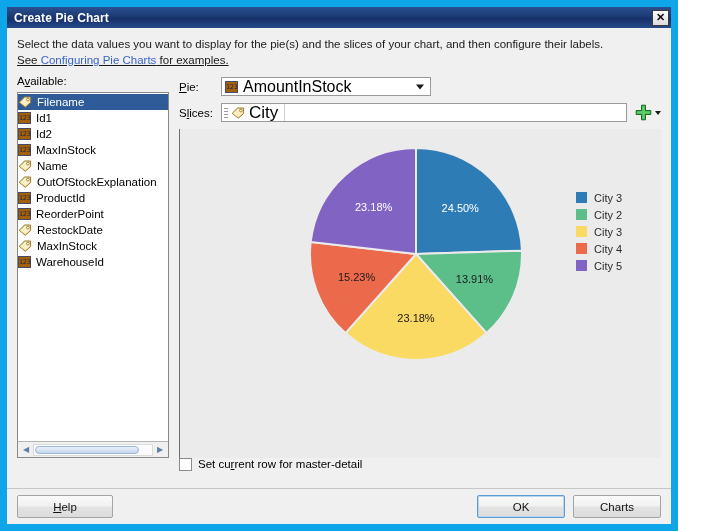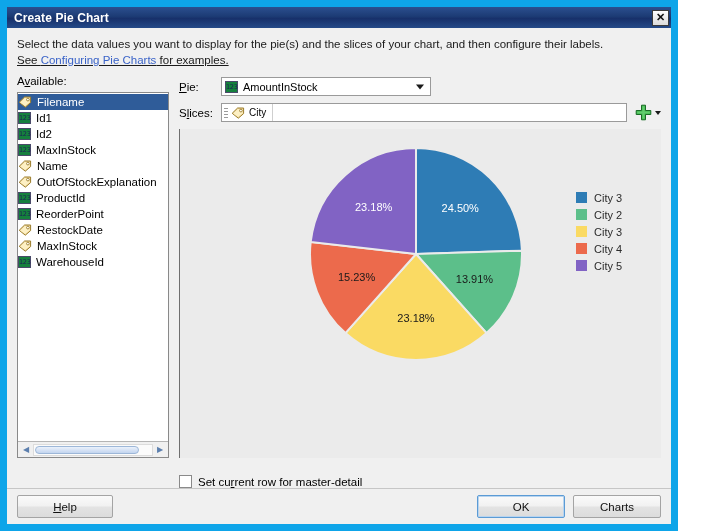--- a/index.html
+++ b/index.html
@@ -123,21 +123,21 @@
     background: #2f5c99;
     color: #ffffff;
   }
   .item-label { margin-left: 5px; }
 
   
   .icon-num {
     width: 13px;
     height: 12px;
     border: 1px solid #4a4a6a;
-    background: #15803d;
+    background: #a16207;
     font-size: 6.5px;
     line-height: 10px;
     text-align: center;
     color: #1d1d55;
     font-family: "DejaVu Sans", sans-serif;
     box-sizing: border-box;
     letter-spacing: -0.3px;
     flex: none;
   }
   
@@ -219,21 +219,21 @@
     border: 1px solid #9a9a9a;
     box-sizing: border-box;
     display: flex;
     align-items: center;
     padding-left: 3px;
     position: relative;
     cursor: pointer;
   }
   .combo .combo-text {
     margin-left: 5px;
-    font-size: 11px;
+    font-size: 16px;
   }
   .combo-arrow {
     position: absolute;
     right: 6px;
     top: 50%;
     transform: translateY(-50%);
     width: 0; height: 0;
     border-left: 4px solid transparent;
     border-right: 4px solid transparent;
     border-top: 5px solid #1a1a1a;
@@ -257,21 +257,21 @@
     box-sizing: border-box;
   }
   .grip {
     width: 4px;
     height: 11px;
     margin-right: 3px;
     background-image: radial-gradient(#9a9a9a 0.6px, transparent 0.7px);
     background-size: 2px 3px;
     flex: none;
   }
-  .chip-text { margin-left: 4px; font-size: 10px; }
+  .chip-text { margin-left: 4px; font-size: 17px; }
   .add-btn {
     display: flex;
     align-items: center;
     cursor: pointer;
     flex: none;
   }
   .plus-icon { width: 17px; height: 17px; display:block; }
   .plus-caret {
     width: 0; height: 0;
     margin-left: 3px;
@@ -313,21 +313,21 @@
     margin-left: 7px;
     font-size: 11px;
     color: #2b2b2b;
   }
 
   
   .bottom-row {
     height: 30px;
     min-height: 30px;
     display: flex;
-    align-items: flex-end;
+    align-items: flex-start;
     padding-left: 172px;
     box-sizing: border-box;
   }
   .cb-box {
     width: 13px;
     height: 13px;
     border: 1px solid #8a8a8a;
     background: #ffffff;
     box-sizing: border-box;
     cursor: pointer;

